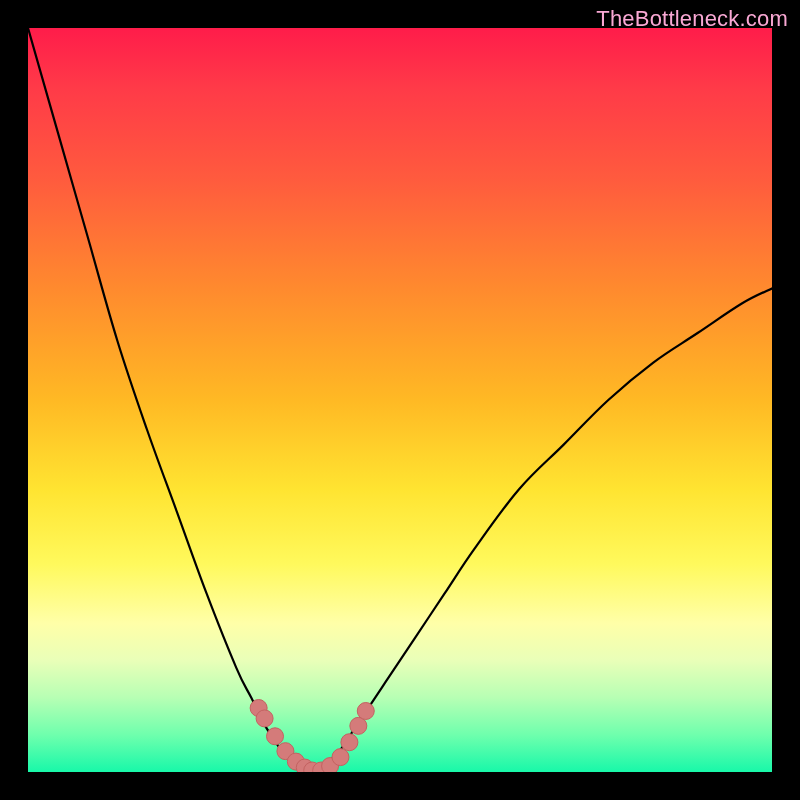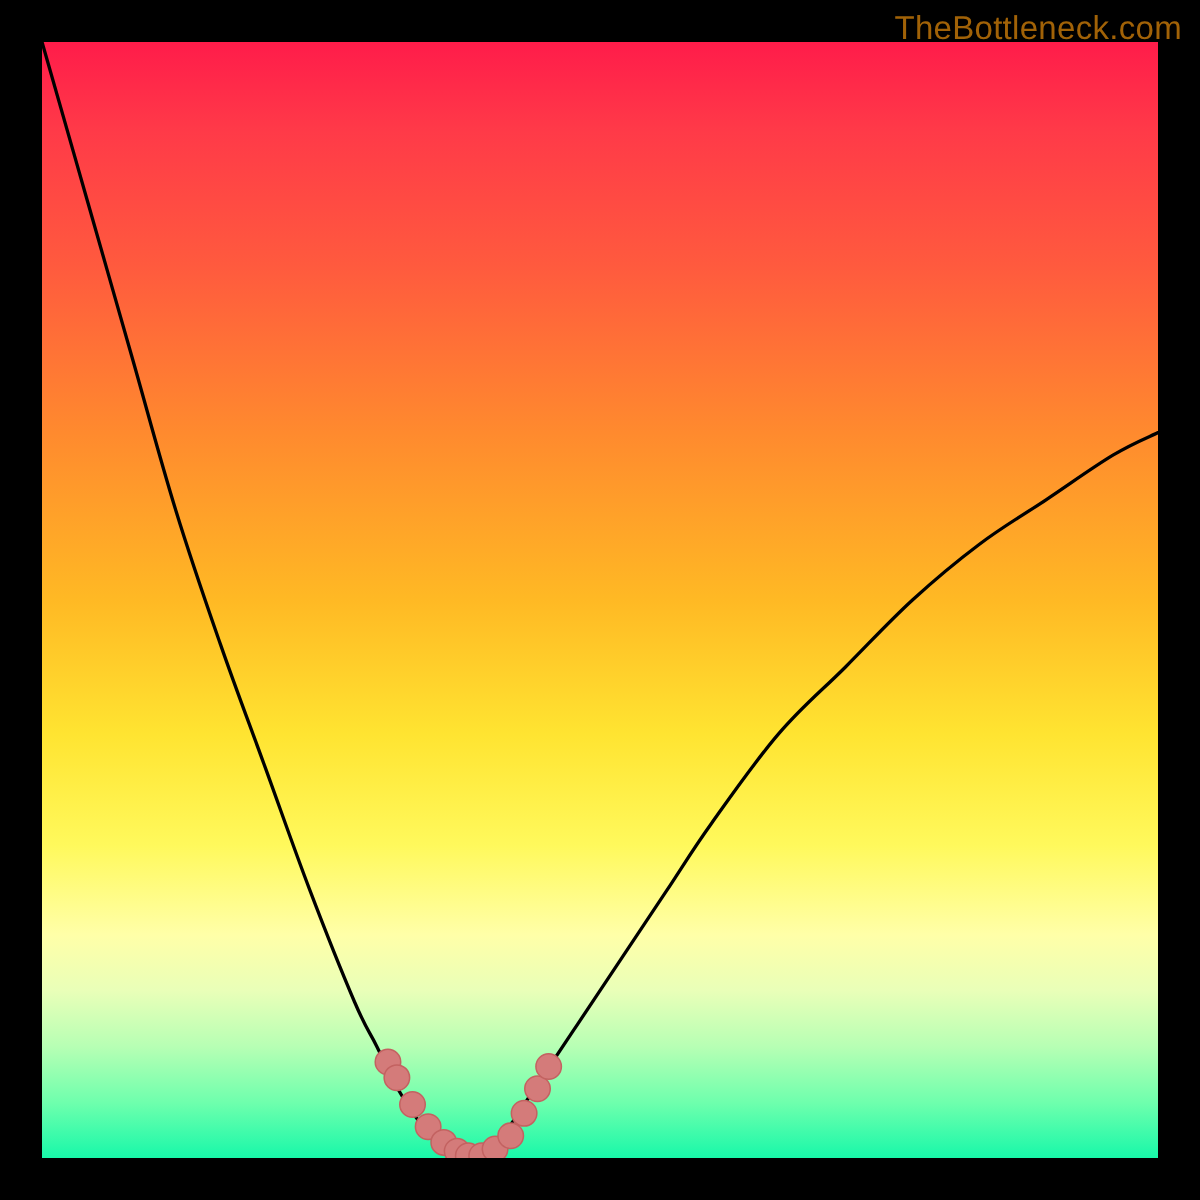--- a/index.html
+++ b/index.html
@@ -41,21 +41,21 @@
       #e9ffb8 85%,
       #b7ffb4 90%,
       #6fffad 95%,
       #18f8a9 100%
     );
   }
   .watermark {
     position: absolute;
     top: 6px;
     right: 12px;
-    color: #a16207;
+    color: #f9a8d4;
     font-size: 22px;
     font-weight: 500;
     letter-spacing: 0.2px;
     user-select: none;
   }
   svg.curves {
     position: absolute;
     inset: 0;
   }
 </style>

